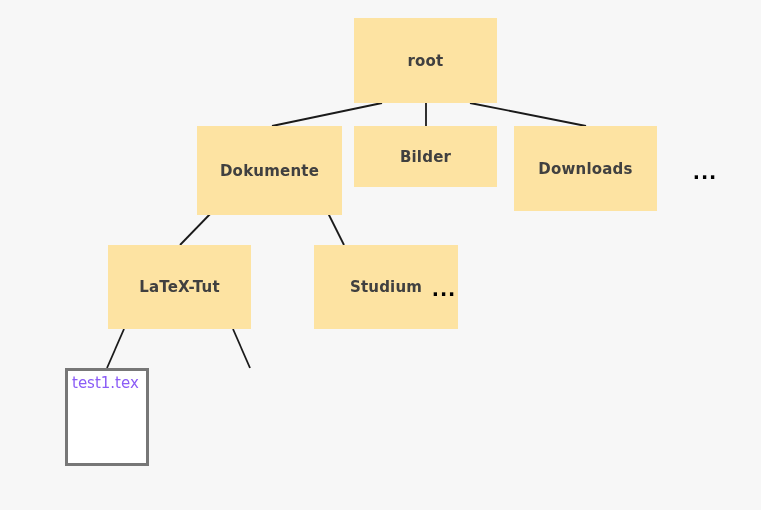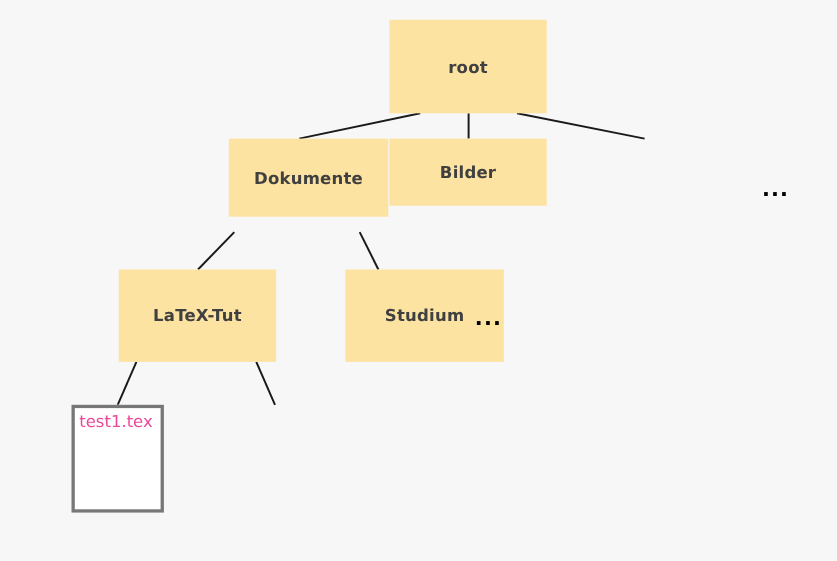--- a/index.html
+++ b/index.html
@@ -38,21 +38,21 @@
     justify-content: center;
     color: #404040;
     font-weight: bold;
     font-size: 15px;
     letter-spacing: 0.2px;
   }
   .file {
     background: #ffffff;
     border: 3px solid #777777;
     display: block;
-    color: #ec4899;
+    color: #8b5cf6;
     font-weight: normal;
     font-size: 15px;
   }
   .file .file-label {
     display: block;
     padding: 4px 2px 0 4px;
     line-height: 1.1;
     white-space: nowrap;
   }
   .ellipsis {
@@ -84,28 +84,31 @@
 
     <line x1="124" y1="329" x2="107" y2="368" stroke="#1a1a1a" stroke-width="1.8"></line>
 
     <line x1="233" y1="329" x2="250" y2="368" stroke="#1a1a1a" stroke-width="1.8"></line>
   </svg>
 
   <div class="node folder" style="left:354px; top:18px; width:143px; height:85px;">
     <span>root</span>
   </div>
 
-  <div class="node folder" style="left:197px; top:126px; width:145px; height:71px;margin-left:11px;">
+  <div class="node folder" style="left:197px; top:126px; width:145px; height:89px;">
     <span>Dokumente</span>
   </div>
 
   <div class="node folder" style="left:354px; top:126px; width:143px; height:61px;">
     <span>Bilder</span>
   </div>
 
+  <div class="node folder" style="left:514px; top:126px; width:143px; height:85px;">
+    <span>Downloads</span>
+  </div>
 
   <div class="ellipsis" style="left:686px; top:163px; width:38px;">...</div>
 
   <div class="node folder" style="left:108px; top:245px; width:143px; height:84px;">
     <span>LaTeX-Tut</span>
   </div>
 
   <div class="node folder" style="left:272px; top:245px; width:144px; height:84px;margin-left:42px;">
     <span>Studium</span>
   </div>

